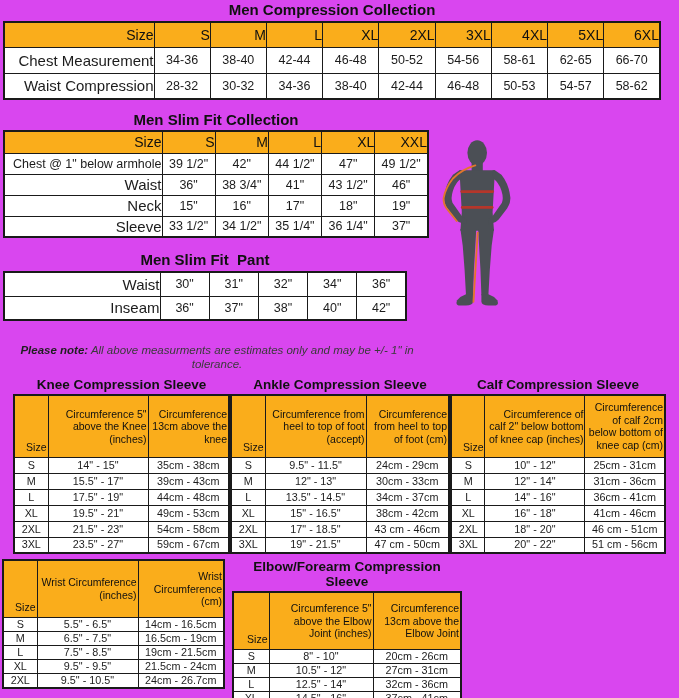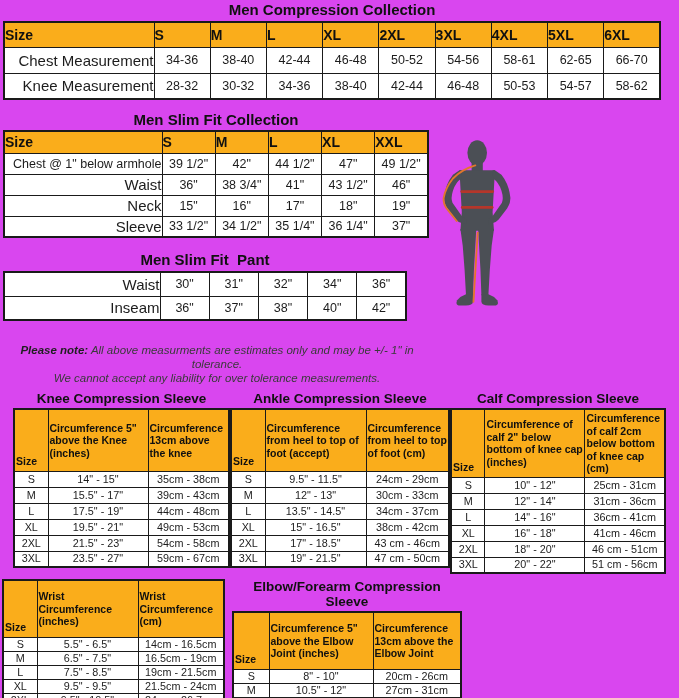--- a/index.html
+++ b/index.html
@@ -16,21 +16,21 @@
     white-space:pre-wrap;
   }
   .t1-title { font-size:15px; width:658px; margin:1px 0 3px 3px; }
   .t2-title { font-size:15px; width:426px; margin:11px 0 2px 3px; }
   .t3-title { font-size:15px; width:404px; margin:13px 0 3px 3px; }
   .sm-title { font-size:13.5px; margin-bottom:2px; }
 
   table { border-collapse:collapse; table-layout:fixed; background:#fff;
           border:2px solid var(--border, #1a1a1a); }
   th, td { border:1px solid var(--border, #1a1a1a); overflow:hidden; }
-  th { background:var(--header-bg, #FAAD1B); font-weight:bold; color:#101010; text-align:left; }
+  th { background:var(--header-bg, #FAAD1B); font-weight:normal; color:#101010; text-align:right; }
   td { text-align:center; color:var(--text, #1c1c1c); }
   td.lbl { text-align:right; padding-left:5px; }
 
   
   .t-main { width:658px; margin-left:3px; }
   .t-main th { height:25px; font-size:14px; }
   .t-main td { height:26px; font-size:12.5px; }
   .t-main td.lbl { font-size:15px; }
 
   
@@ -107,21 +107,21 @@
             <td>38-40</td>
             <td>42-44</td>
             <td>46-48</td>
             <td>50-52</td>
             <td>54-56</td>
             <td>58-61</td>
             <td>62-65</td>
             <td>66-70</td>
           </tr>
           <tr>
-            <td class="lbl">Knee Measurement</td>
+            <td class="lbl">Waist Compression</td>
             <td>28-32</td>
             <td>30-32</td>
             <td>34-36</td>
             <td>38-40</td>
             <td>42-44</td>
             <td>46-48</td>
             <td>50-53</td>
             <td>54-57</td>
             <td>58-62</td>
           </tr>
@@ -211,21 +211,20 @@
             <td>37"</td>
             <td>38"</td>
             <td>40"</td>
             <td>42"</td>
           </tr>
         </tbody>
     </table>
 
     <div class="note">
       <span class="nb">Please note:</span><span> All above measurments are estimates only and may be +/- 1" in tolerance.</span><br>
-      <span>We cannot accept any liability for over tolerance measurements.</span>
     </div>
 
     <svg class="figure" viewBox="0 0 90 190" aria-hidden="true">
       <g fill="var(--figure-body,#4B4F55)" stroke="none">
         <ellipse cx="42" cy="14.5" rx="10.5" ry="13.5"></ellipse>
         <rect x="36" y="24" width="12" height="11"></rect>
         <path d="M23 33 L61 33 L58.5 78 L60 98 L24 98 L25.5 78 Z"></path>
         <path d="M23 33 L16 38 Q8 48 6.5 62 Q6 68 10 74 L19 86 Q21.5 89 26 90 L30 91 L30.5 85.5 L26 83 L15.5 68 Q13.5 63 16 55 Q19 46 25 42 L25.5 33 Z"></path>
         <path d="M61 33 L68 38 Q76 48 77.5 62 Q78 68 74 74 L65 86 Q62.5 89 58 90 L54 91 L53.5 85.5 L58 83 L68.5 68 Q70.5 63 68 55 Q65 46 59 42 L58.5 33 Z"></path>
         <path d="M24 96 L41 96 L40 114 L38.5 140 L37.5 167 L30 167 L28.5 140 L26.5 114 Z"></path>

